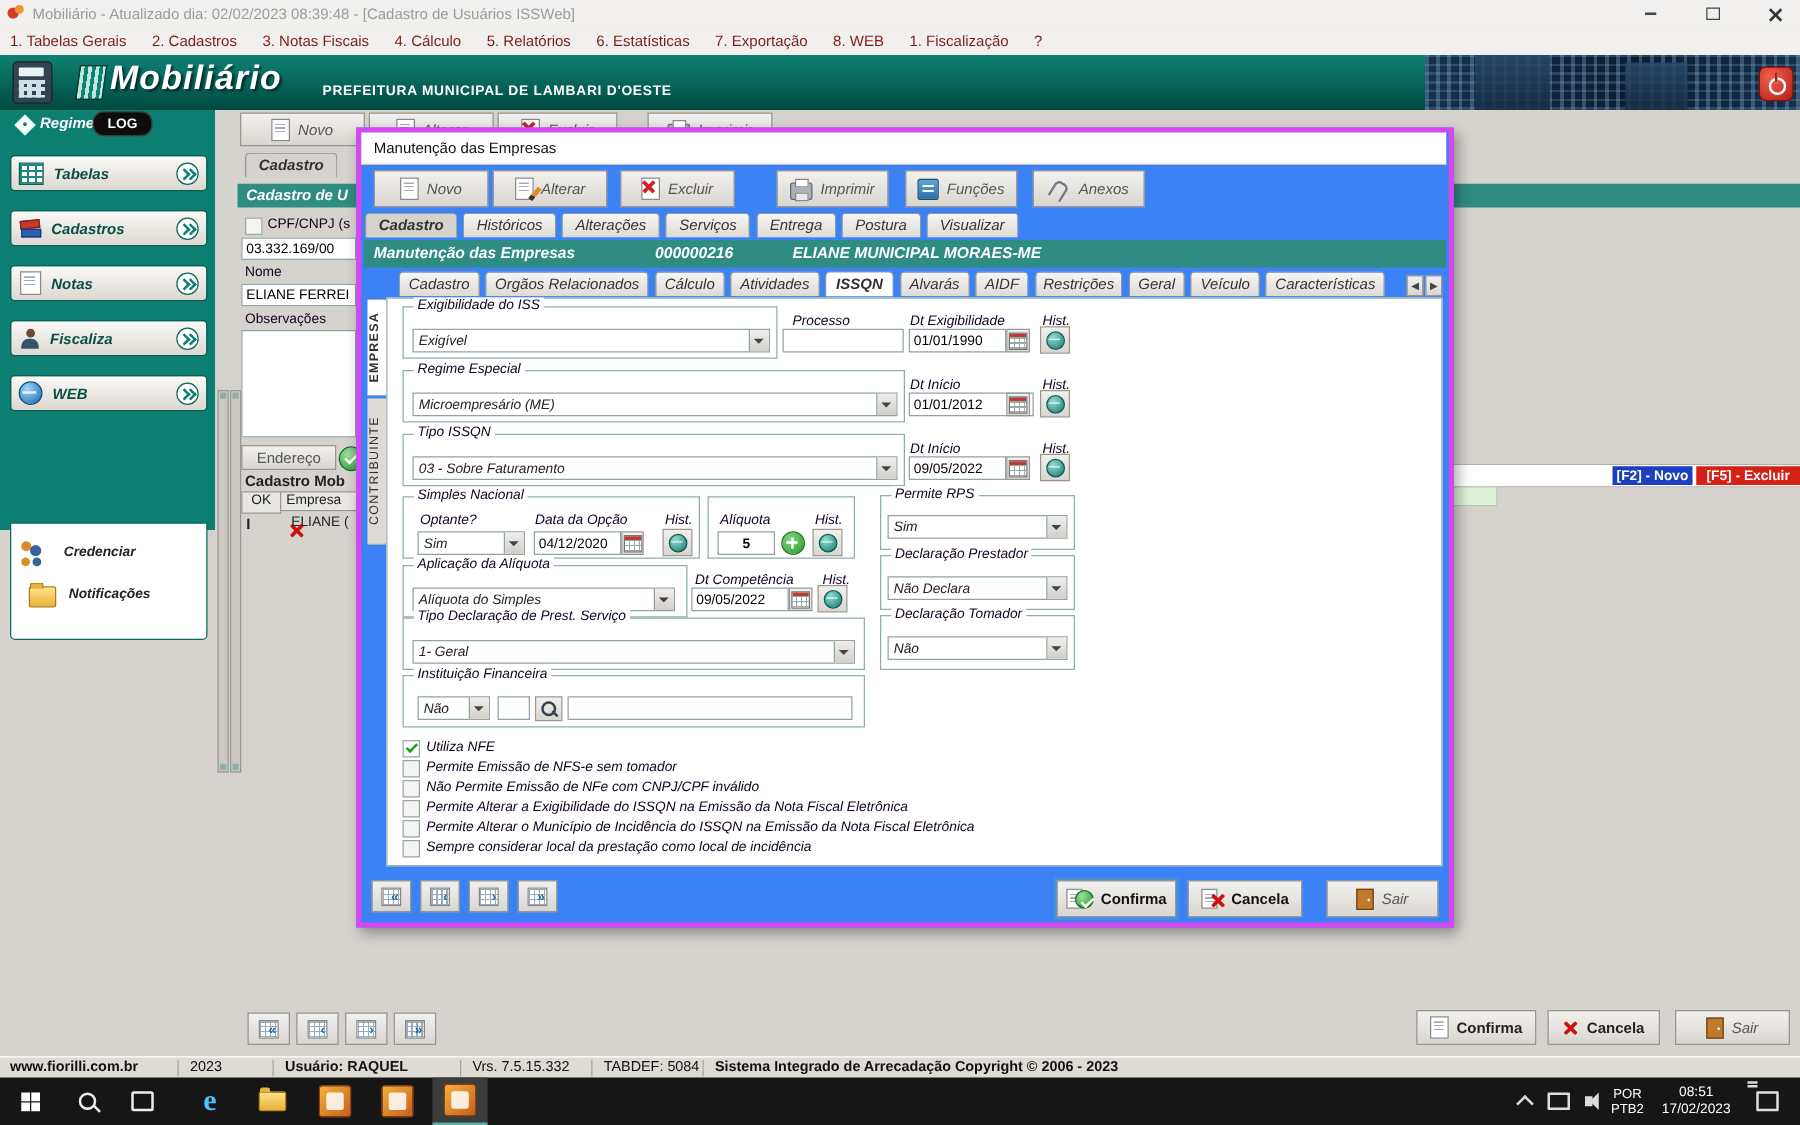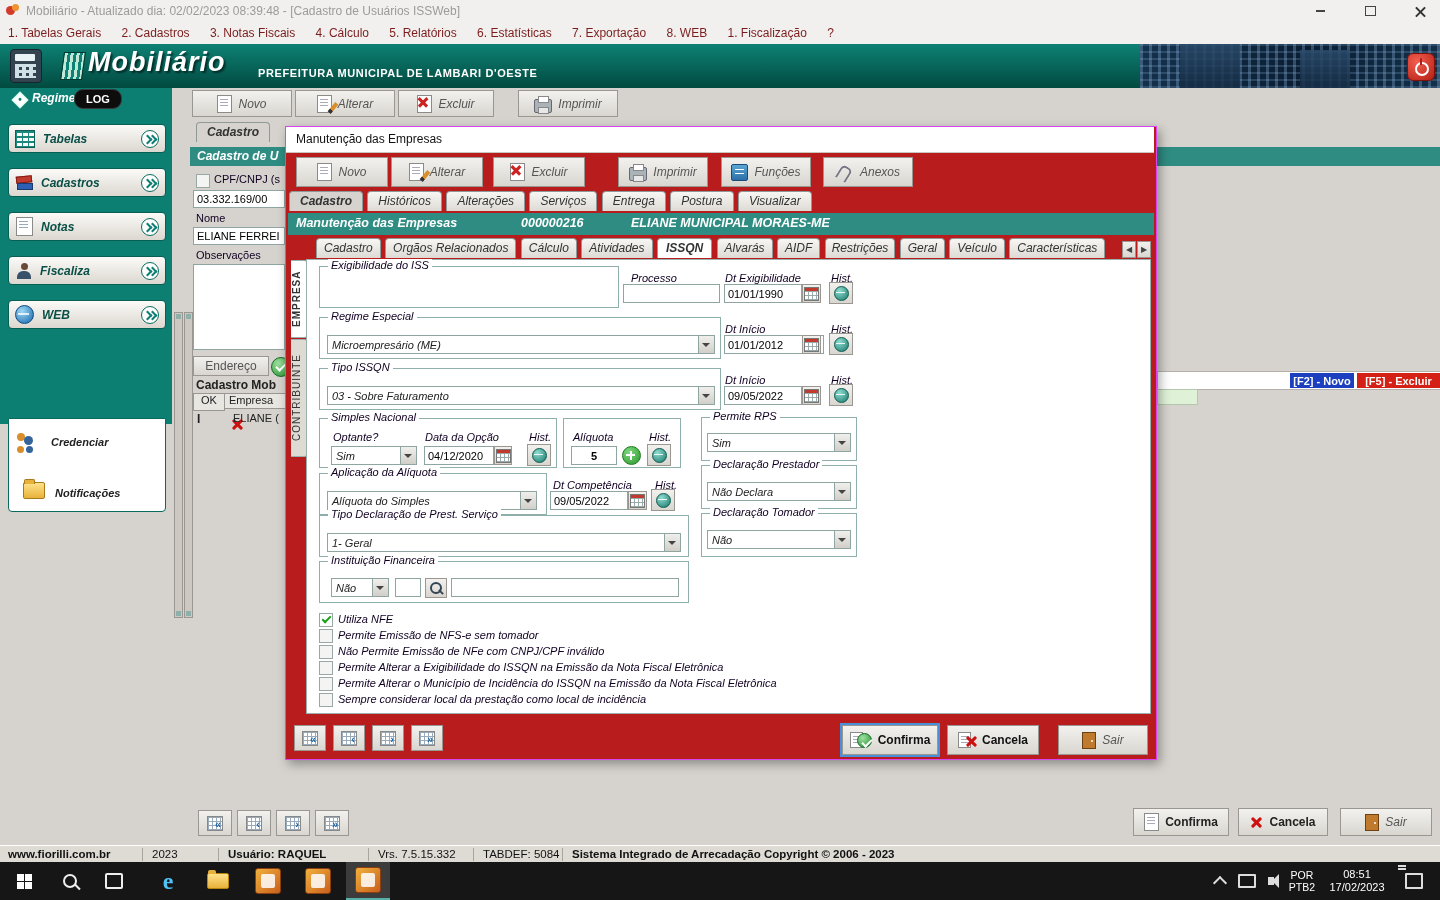--- a/index.html
+++ b/index.html
@@ -124,21 +124,21 @@
   .cbx{width:12px;height:12px;background:#f4f4f2;border:1px solid #9aa8a5;position:absolute}
   .cbx.on{background:#fff}
   .cbx.on::after{content:"";position:absolute;left:1.5px;top:2px;width:7px;height:3px;border-left:2px solid #14a014;border-bottom:2px solid #14a014;transform:rotate(-45deg)}
 
   .tab{display:inline-block;padding:2px 10px 3px;border:1px solid #8f9a98;border-bottom:none;border-radius:4px 4px 0 0;
        background:linear-gradient(#f7f6f3,#dedbd5);margin-right:1px;font-style:italic;font-size:12px;color:#333;cursor:pointer;vertical-align:bottom}
   .tab.active{font-weight:bold;background:#d6d3ce}
   .tab.active2{font-weight:bold;background:#fff}
   .tealhdr{background:#2f8c82;color:#fff}
 
-  .dialog{left:285px;top:126px;width:870px;height:632px;background:#b91c1c;border:1px solid #d946ef;box-shadow:3px 4px 10px rgba(0,0,0,.35)}
+  .dialog{left:285px;top:102px;width:870px;height:632px;background:#3b82f6;border:4px solid #d946ef;box-shadow:3px 4px 10px rgba(0,0,0,.35)}
   .dlg-title{left:0;top:0;width:868px;height:25px;background:#fff;border-bottom:1px solid #c9c6c0}
   .content{background:#fff;border:1px solid #9ab0ac;box-sizing:border-box}
   .vtab{writing-mode:vertical-rl;transform:rotate(180deg);text-align:center;font-size:10px;letter-spacing:1px;
         border:1px solid #9ab0ac;border-right:none;border-radius:4px 0 0 4px;box-sizing:border-box;color:#333;cursor:pointer}
 
   .vsb{width:9px;background:#cdc9c2;border:1px solid #9a9792;box-sizing:border-box}
   .vsb::before,.vsb::after{content:"";position:absolute;left:1px;width:5px;height:5px;background:#8fb0aa}
   .vsb::before{top:1px}.vsb::after{bottom:1px}
 
   .badge{color:#fff;font-size:11px;font-weight:bold;display:flex;align-items:center;justify-content:center}
@@ -260,21 +260,21 @@
       <span class="ic ic-globe" style="margin-left:6px"></span>
       <span class="lbl">WEB</span>
       <span class="chev-circle"></span>
     </div>
 
     <div class="a webpanel">
       <div class="a" style="left:6px;top:8px;width:144px;height:30px;display:flex;align-items:center">
         <span class="ic ic-people2"></span>
         <span class="lbl" style="margin-left:12px;color:#222;font-weight:bold">Credenciar</span>
       </div>
-      <div class="a" style="left:14px;top:50px;width:140px;height:30px;display:flex;align-items:flex-end">
+      <div class="a" style="left:14px;top:50px;width:140px;height:30px;display:flex;align-items:flex-start">
         <span class="ic ic-folder"></span>
         <span class="lbl" style="margin-left:10px;color:#222;font-weight:bold">Notificações</span>
       </div>
     </div>
   </div>
 
   
   <div class="a vsb" style="left:174px;top:312px;height:306px"></div>
   <div class="a vsb" style="left:184px;top:312px;height:306px"></div>
 
@@ -441,20 +441,24 @@
     <div class="a vtab b" style="left:5px;top:133px;width:17px;height:78px;background:#fff">EMPRESA</div>
     <div class="a vtab" style="left:5px;top:212px;width:17px;height:118px;background:#dedbd5">CONTRIBUINTE</div>
 
     
     <div class="a content" style="left:20px;top:132px;width:845px;height:455px"></div>
 
     
     <div class="a grp" style="left:33px;top:139px;width:300px;height:42px">
       <span class="lg">Exigibilidade do ISS</span>
     </div>
+    <div class="a dd" style="left:41px;top:157px;width:286px;height:19px">
+      <span class="val">Exigível</span>
+        <span class="cap"></span>
+    </div>
     <span class="a lbl" style="left:345px;top:145px">Processo</span>
     <div class="a fld" style="left:337px;top:157px;width:97px;height:19px"></div>
     <span class="a lbl" style="left:439px;top:145px">Dt Exigibilidade</span>
     <div class="a fld" style="left:438px;top:157px;width:78px;height:19px">01/01/1990</div>
     <div class="a sq-btn" style="left:516px;top:157px;width:19px;height:19px">
         <span class="ic ic-cal"></span>
       </div>
     <span class="a lbl" style="left:545px;top:145px">Hist.</span>
     <div class="a sq-btn" style="left:543px;top:155px;width:24px;height:22px">
         <span class="ic ic-globe-sm"></span>

